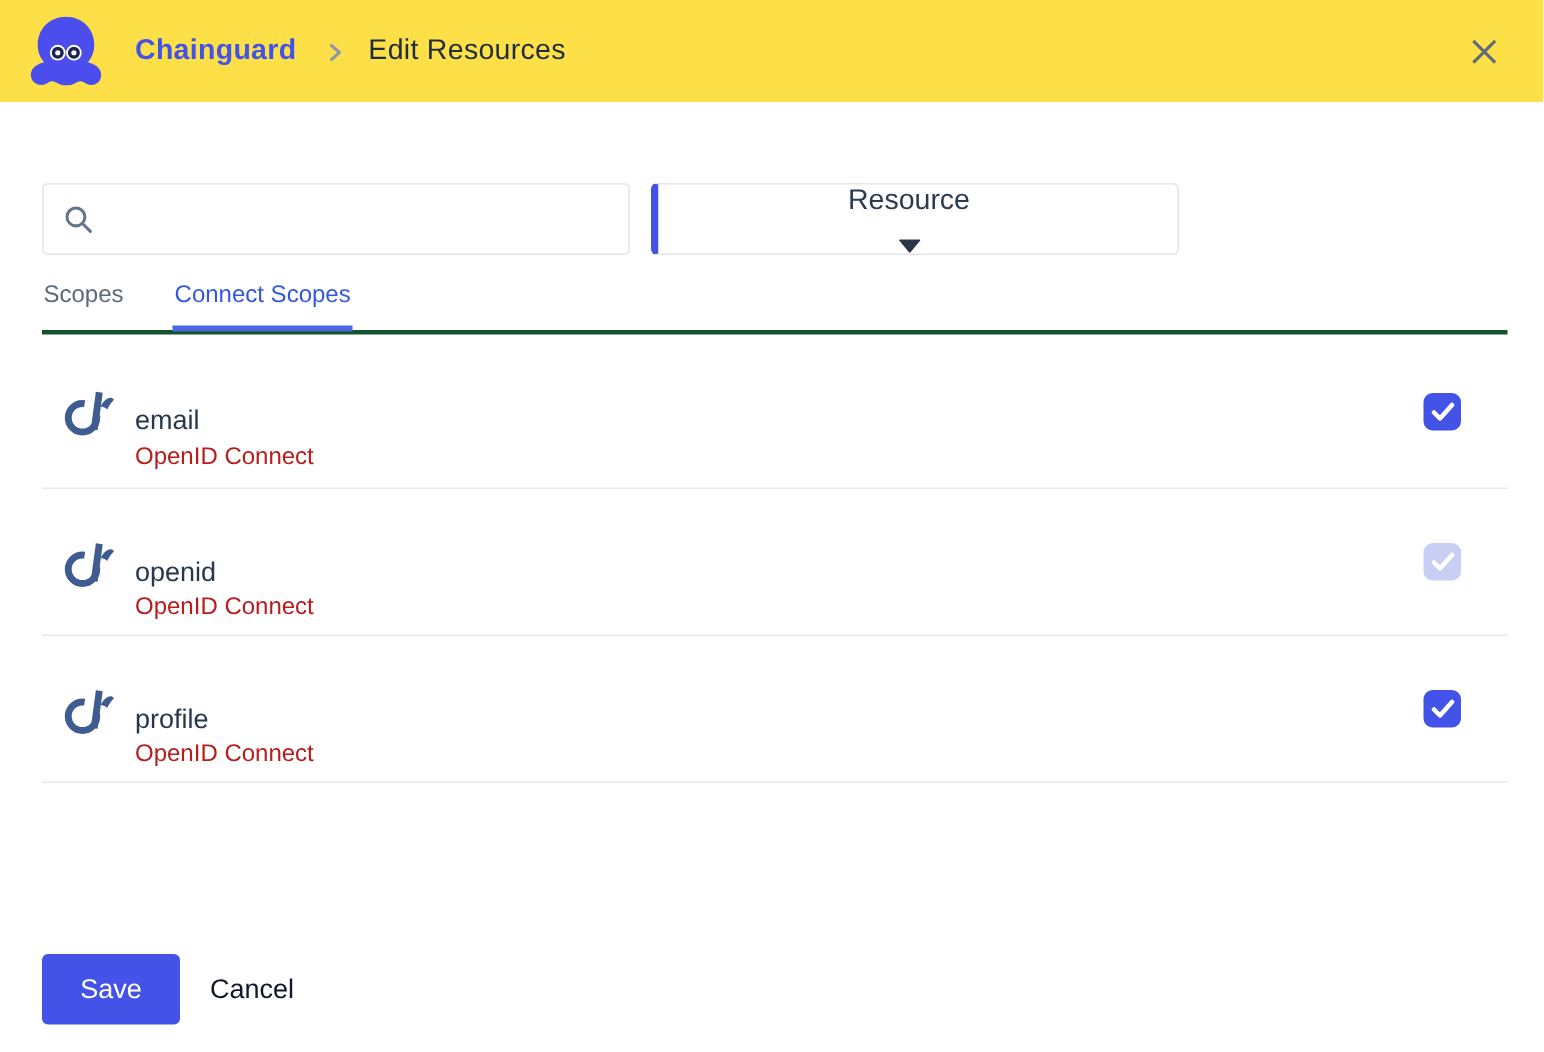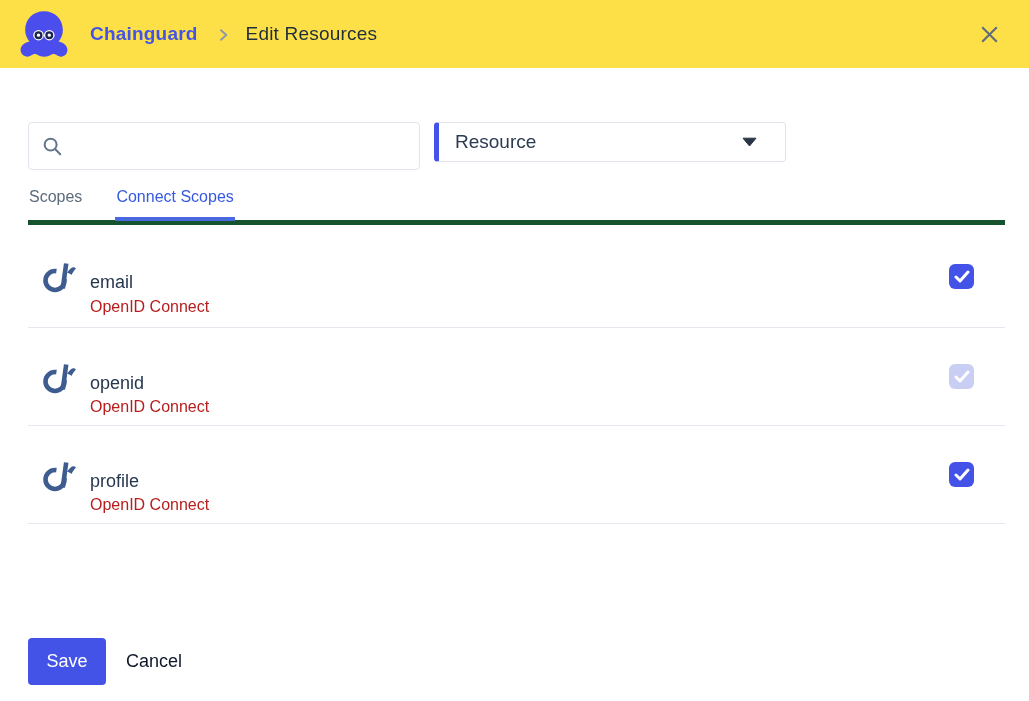--- a/index.html
+++ b/index.html
@@ -59,37 +59,38 @@
   .search-box svg { flex:0 0 auto; }
   .search-input {
     border:none; outline:none;
     flex:1; margin-left:10px;
     font-size:17px;
     font-family:inherit;
     color:#25334A;
     background:transparent;
   }
   .select-box {
-    width:352px; height:40px;
+    width:352px; height:48px;
     margin-left:14px;
     border:1px solid #E0E4EB;
     border-left:5px solid #4353E8;
     border-radius:4px;
     background:#fff;
     display:flex; align-items:center; justify-content:space-between;
     padding:0 28px 0 16px;
     cursor:pointer;
+    flex-direction:column;
   }
   .select-label { font-size:19px; color:#2B3B52; }
 
   
   .tabs {
     display:flex; gap:32px;
     margin-top:18px;
-    border-bottom:5px solid #14532d;
+    border-bottom:3px solid #14532d;
   }
   .tab {
     font-size:16px;
     color:#5C6B7A;
     padding:0 1px 14px 1px;
     position:relative;
     cursor:pointer;
   }
   .tab.active { color:#3558E3; }
   .tab.active::after {
@@ -120,21 +121,21 @@
     flex:0 0 auto;
   }
   .checkbox.disabled { background:#C9CEF5; cursor:default; }
 
   
   .footer {
     margin-top:114px;
     display:flex; align-items:center;
   }
   .save-btn {
-    width:78px; height:47px;
+    width:92px; height:47px;
     background:#4353E8;
     color:#fff;
     border:none;
     border-radius:4px;
     font-size:18px;
     font-family:inherit;
     cursor:pointer;
   }
   .cancel-link {
     margin-left:20px;

